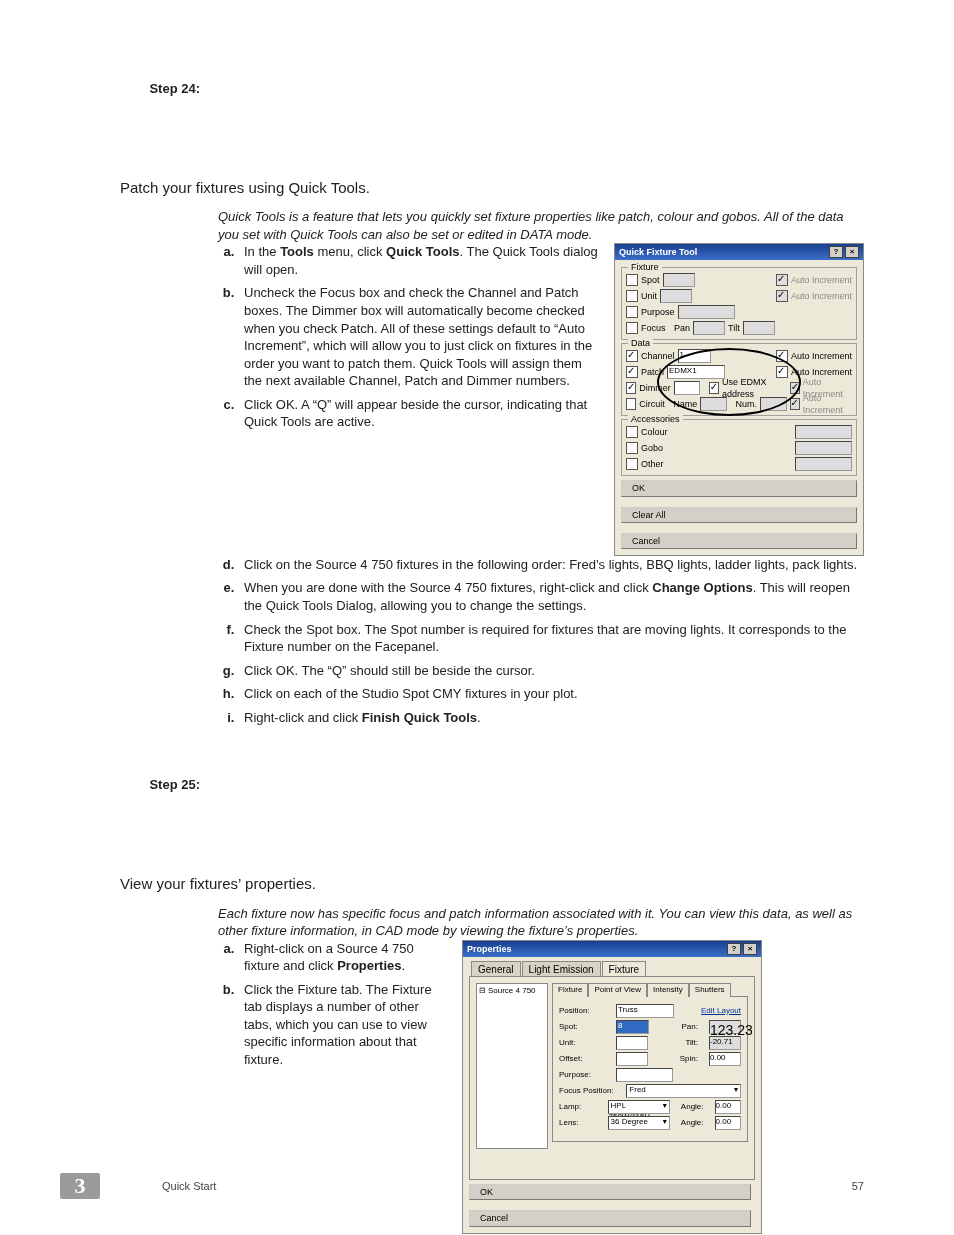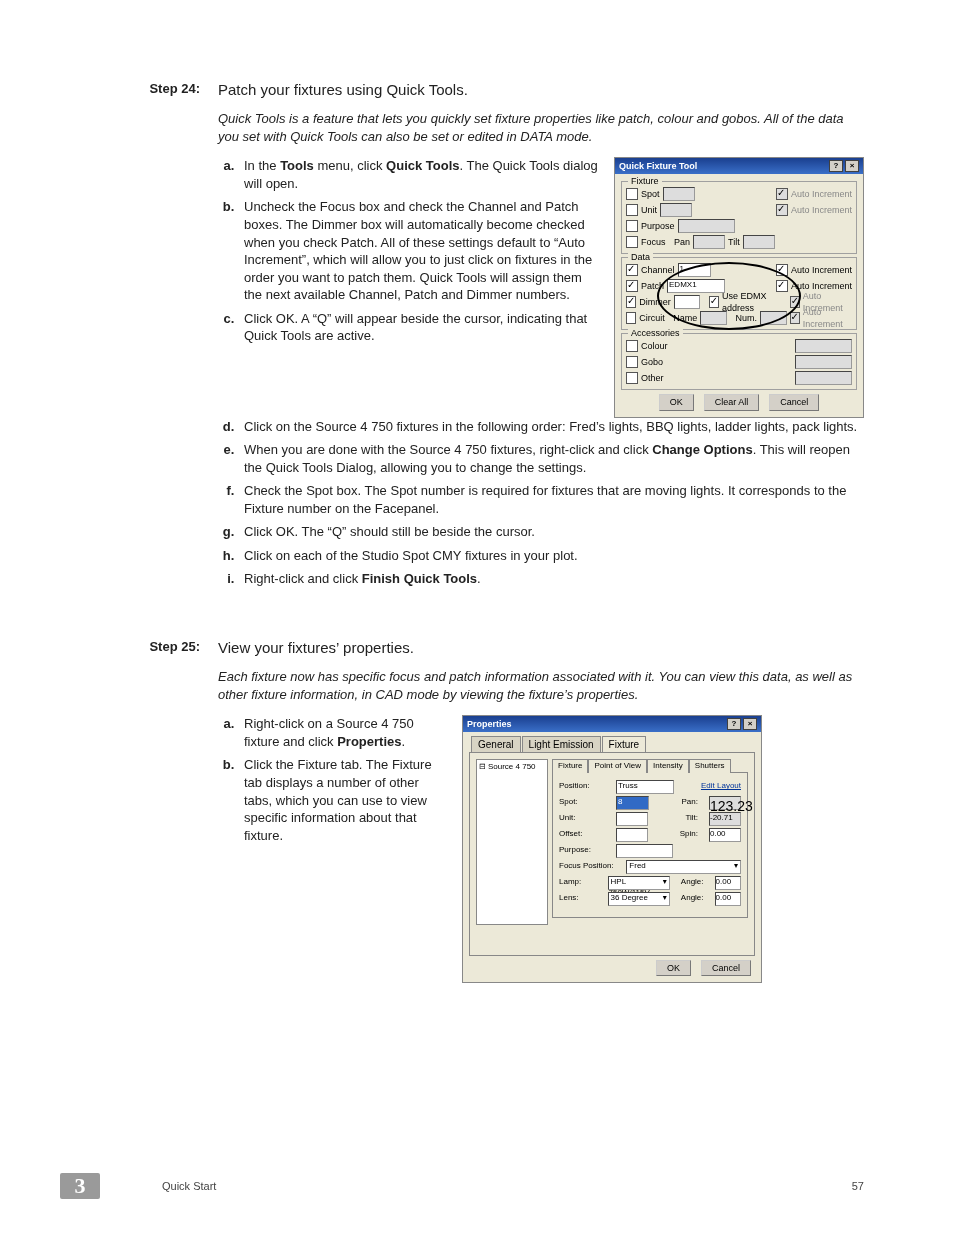--- a/index.html
+++ b/index.html
@@ -15,39 +15,39 @@
     width: 954px;
     height: 1235px;
     position: relative;
     box-sizing: border-box;
     padding: 80px 90px 0 120px;
   }
   .step-row {
     display: flex;
     align-items: flex-start;
     gap: 18px;
+    flex-direction: column;
   }
   .step-label {
     width: 80px;
     flex: 0 0 80px;
     text-align: right;
     font-weight: bold;
   }
   .step-title {
     font-size: 15px;
   }
   .step-desc {
     margin-left: 98px;
     margin-top: 10px;
     font-style: italic;
     max-width: 640px;
   }
   .content-block {
     margin-left: 98px;
-    margin-top: 12px;
     display: flex;
     align-items: flex-start;
     gap: 14px;
   }
   .instructions {
     flex: 1;
   }
   ol.alpha {
     list-style: lower-alpha;
     padding-left: 20px;
@@ -102,21 +102,21 @@
   }
   .row { display:flex; align-items:center; height:16px; gap:3px;}
   .row label { font-size:9px; }
   .cb { width:10px; height:10px; border:1px solid #555; background:#fff; display:inline-block; position:relative;}
   .cb.checked::after{content:"✓"; position:absolute; top:-3px; left:0; font-size:10px;}
   .cb.disabled{ background:#ddd;}
   .txt { border:1px inset #999; background:#fff; height:12px; width:40px;}
   .txt.sm{width:30px;} .txt.med{width:55px;}
   .txt.dis{background:#ddd;}
   .rgt { margin-left:auto; display:flex; align-items:center; gap:3px;}
-  .btnrow {display:flex; justify-content:center; gap:10px; margin-top:4px;}
+  .btnrow {display:flex; justify-content:center; gap:10px; margin-top:4px;flex-direction:column;}
   .btn3d {border:1px outset #ccc; background:#d4d0c8; padding:1px 10px; font-size:9px;}
   .circled {
     position:absolute;
     border:2px solid #000;
     border-radius:50%;
     width:140px; height:64px;
     top:104px; left:42px;
     pointer-events:none;
   }
 

